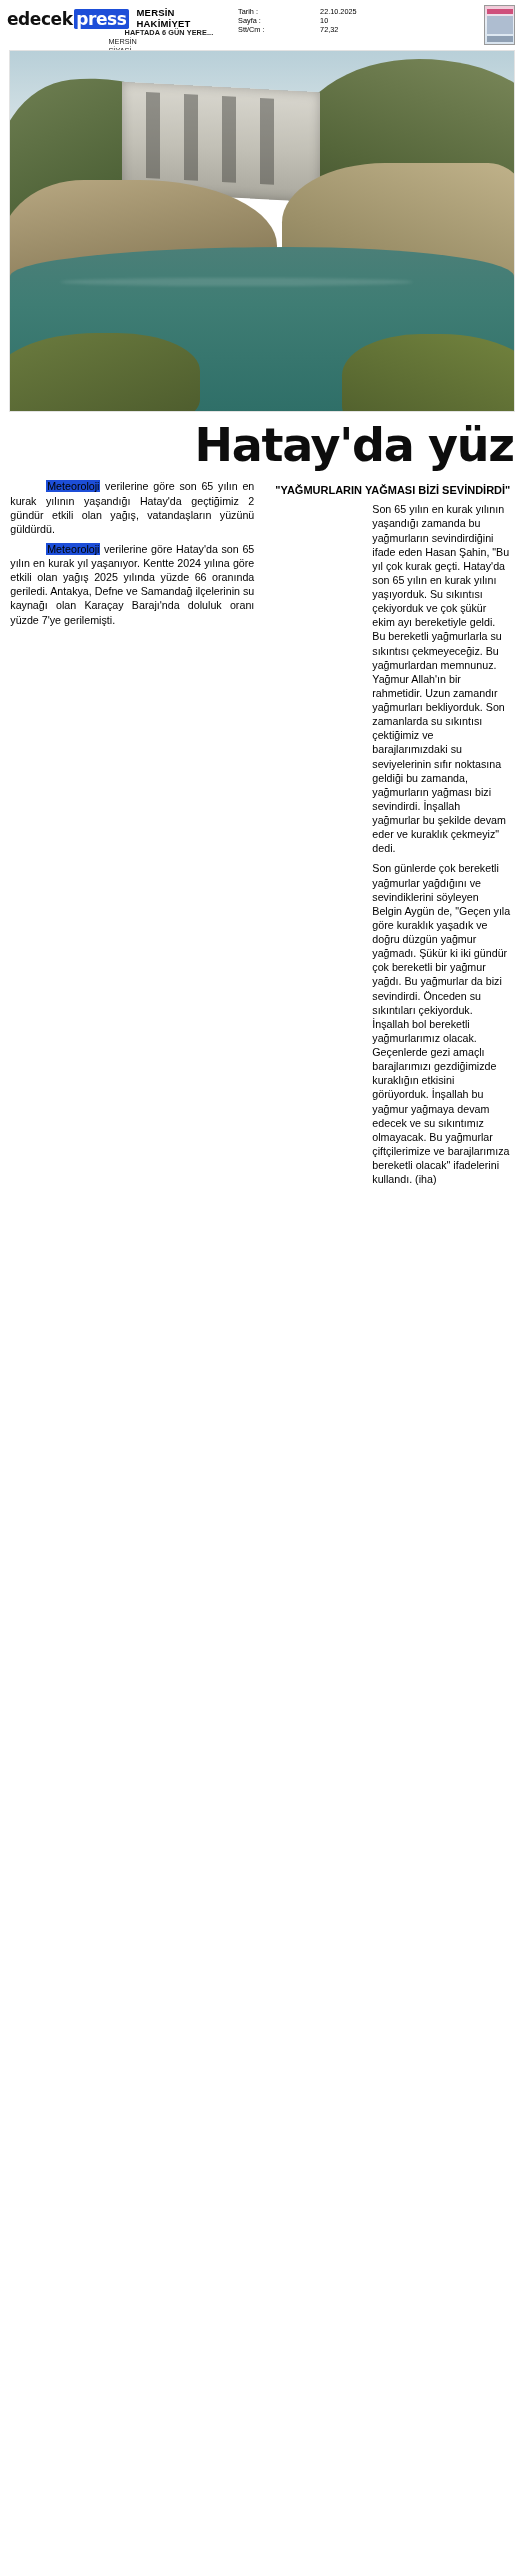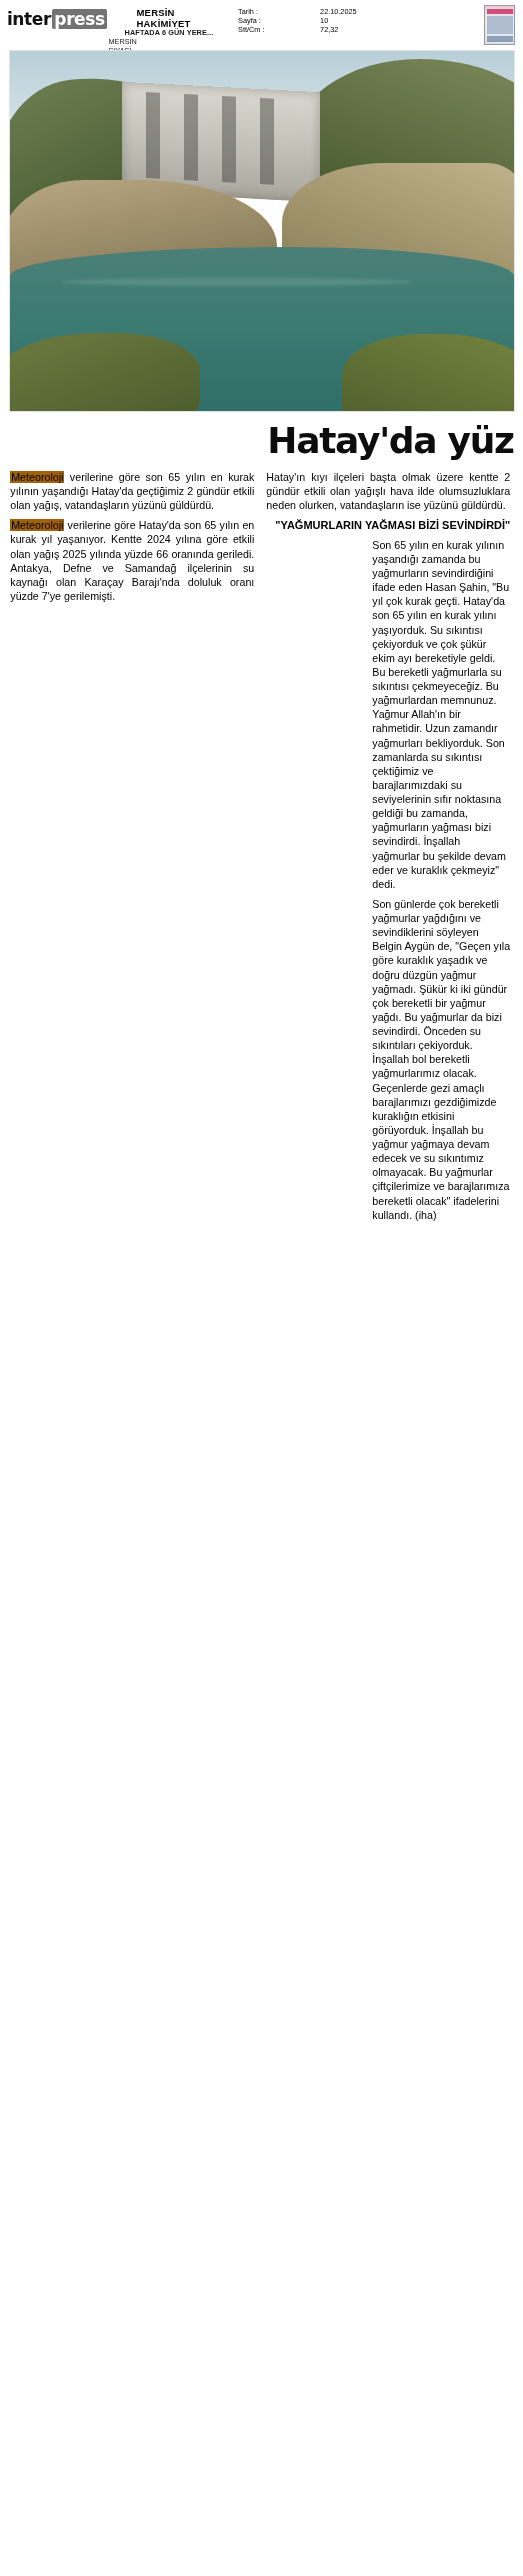--- a/index.html
+++ b/index.html
@@ -37,21 +37,21 @@
     font-family: "DejaVu Sans", sans-serif;
     font-weight: bold;
     font-size: 17px;
     letter-spacing: -0.4px;
     color: #111111;
     white-space: nowrap;
     padding-top: 3.4px;
     width: 93px;
   }
   .logo .press-box {
-    background: #737373;
+    background: #1d4ed8;
     color: #ffffff;
     padding: 0 2.6px 0.9px 2.6px;
     margin-left: 0.9px;
     border-radius: 1.7px;
     display: inline-block;
   }
   .pub-block {
     flex: 0 0 auto;
     width: 121px;
     line-height: 1.18;
@@ -213,21 +213,21 @@
     width: 198px; height: 103px;
     background: linear-gradient(200deg,#74853f 0%, #4d5c2b 100%);
     border-radius: 40% 50% 40% 30%;
   }
 
   
   .headline {
     text-align: right;
     font-family: "DejaVu Sans", sans-serif;
     font-weight: bold;
-    font-size: 36px;
+    font-size: 46px;
     line-height: 0.95;
     letter-spacing: -1.3px;
     color: #0d0d0d;
     padding: 12px 10.3px 6.9px 10.3px;
   }
   .headline .l2 { display: block; }
 
   
   .columns {
     display: flex;
@@ -240,22 +240,23 @@
     font-size: 10.7px;
     line-height: 1.32;
   }
   .col p {
     margin: 0 0 6px 0;
   }
   .col-left p { text-align: justify; }
   .col-right p { text-align: right; }
   .col-right .lead { text-align: justify; }
   .hl {
-    background: #a16207;
+    background: #1d4ed8;
     padding: 0 0.9px;
+    margin-left: 36px;
   }
   .subhead {
     font-weight: bold;
     text-align: right;
     font-size: 11px;
     line-height: 1.3;
     margin: 3.4px 0 5.2px 0;
   }
   .narrow {
     width: 138px;
@@ -263,21 +264,21 @@
     text-align: right;
   }
   .narrow p { text-align: left; }
 </style>
 </head>
 <body>
 
 <div class="page">
 
   <div class="header">
-    <div class="logo"><span>inter</span><span class="press-box">press</span></div>
+    <div class="logo"><span>edecek</span><span class="press-box">press</span></div>
 
     <div class="pub-block">
       <div class="pub-name">MERSİN HAKİMİYET</div>
       <div class="pub-sub">HAFTADA 6 GÜN YERE...</div>
       <div class="pub-meta">MERSİN</div>
       <div class="pub-meta">SİYASİ</div>
     </div>
 
     <div class="meta-block">
       <div class="meta-row">
@@ -323,21 +324,20 @@
   </div>
 
   <div class="columns">
 
     <div class="col col-left">
       <p><span class="hl">Meteoroloji</span><span> verilerine göre son 65 yılın en kurak yılının yaşandığı Hatay'da geçtiğimiz 2 gündür etkili olan yağış, vatandaşların yüzünü güldürdü.</span></p>
       <p><span class="hl">Meteoroloji</span><span> verilerine göre Hatay'da son 65 yılın en kurak yıl yaşanıyor. Kentte 2024 yılına göre etkili olan yağış 2025 yılında yüzde 66 oranında geriledi. Antakya, Defne ve Samandağ ilçelerinin su kaynağı olan Karaçay Barajı'nda doluluk oranı yüzde 7'ye gerilemişti.</span></p>
     </div>
 
     <div class="col col-right">
-      <p class="lead">Hatay'ın kıyı ilçeleri başta olmak üzere kentte 2 gündür etkili olan yağışlı hava ilde olumsuzluklara neden olurken, vatandaşların ise yüzünü güldürdü.</p>
       <div class="subhead">"YAĞMURLARIN YAĞMASI BİZİ SEVİNDİRDİ"</div>
       <div class="narrow">
         <p>Son 65 yılın en kurak yılının yaşandığı zamanda bu yağmurların sevindirdiğini ifade eden Hasan Şahin, "Bu yıl çok kurak geçti. Hatay'da son 65 yılın en kurak yılını yaşıyorduk. Su sıkıntısı çekiyorduk ve çok şükür ekim ayı bereketiyle geldi. Bu bereketli yağmurlarla su sıkıntısı çekmeyeceğiz. Bu yağmurlardan memnunuz. Yağmur Allah'ın bir rahmetidir. Uzun zamandır yağmurları bekliyorduk. Son zamanlarda su sıkıntısı çektiğimiz ve barajlarımızdaki su seviyelerinin sıfır noktasına geldiği bu zamanda, yağmurların yağması bizi sevindirdi. İnşallah yağmurlar bu şekilde devam eder ve kuraklık çekmeyiz" dedi.</p>
         <p>Son günlerde çok bereketli yağmurlar yağdığını ve sevindiklerini söyleyen Belgin Aygün de, "Geçen yıla göre kuraklık yaşadık ve doğru düzgün yağmur yağmadı. Şükür ki iki gündür çok bereketli bir yağmur yağdı. Bu yağmurlar da bizi sevindirdi. Önceden su sıkıntıları çekiyorduk. İnşallah bol bereketli yağmurlarımız olacak. Geçenlerde gezi amaçlı barajlarımızı gezdiğimizde kuraklığın etkisini görüyorduk. İnşallah bu yağmur yağmaya devam edecek ve su sıkıntımız olmayacak. Bu yağmurlar çiftçilerimize ve barajlarımıza bereketli olacak" ifadelerini kullandı. (iha)</p>
       </div>
     </div>
 
   </div>
 </div>
 

